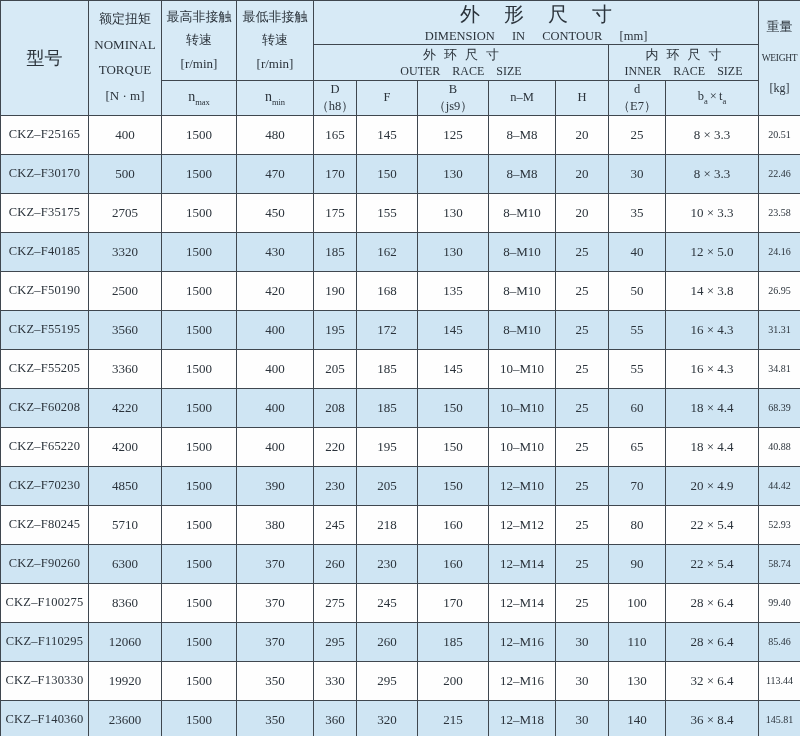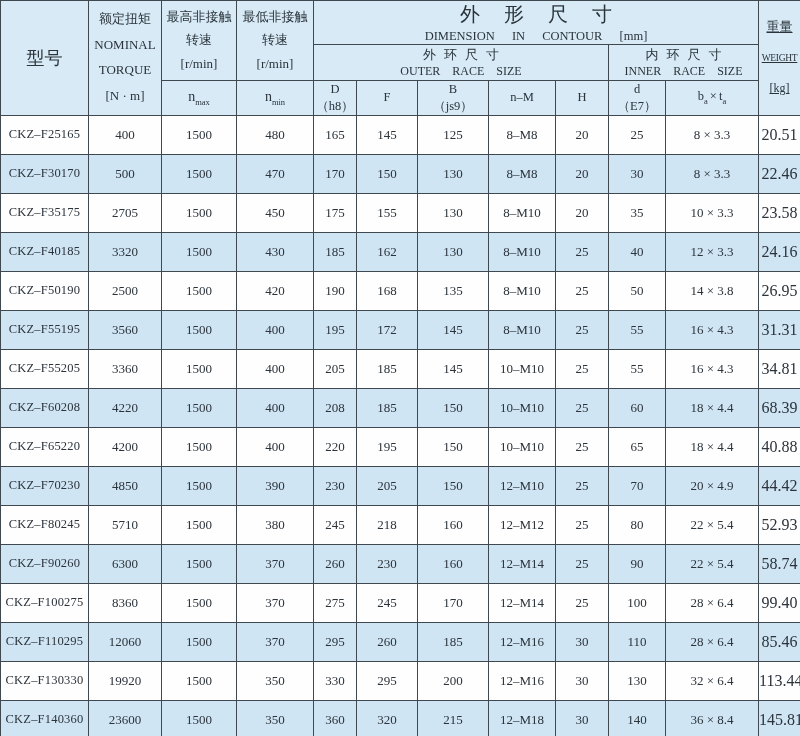--- a/index.html
+++ b/index.html
@@ -13,38 +13,38 @@
     border:1px solid #3f474f;
     text-align:center;vertical-align:middle;
     padding:0;overflow:hidden;
     font-weight:normal;
   }
   thead th{background:#d7eaf6;font-size:13px;}
   tbody td{font-size:13px;height:38px;}
   tbody tr:nth-child(even) td{background:#cfe5f3;}
   tbody tr:nth-child(odd) td{background:#fefefe;}
   .model-col{font-size:12.5px;letter-spacing:0.2px;}
-  .w-col{font-size:16px;margin-top:32px;}
+  .w-col{font-size:10px;margin-top:32px;}
 
   .vstack{display:flex;flex-direction:column;justify-content:space-evenly;height:100%;}
   .vstack div{line-height:1.15;}
 
   .hr1{height:36px;}
   .hr2{height:36px;}
   .hr3{height:33px;}
 
   .zh-top{letter-spacing:24px;padding-left:24px;font-size:20px;}
   .en-top{word-spacing:14px;font-size:12.5px;margin-top:1px;}
   .zh-grp{letter-spacing:8px;padding-left:8px;font-size:13px;}
   .en-grp{word-spacing:9px;font-size:12px;margin-top:0;}
   .two-line{line-height:1.35;font-size:12.5px;}
   .sym{font-size:14px;}
   sub{font-size:8.5px;}
   .times{padding:0 2px;}
-  .weight-head{font-size:12px;text-decoration:underline;}
+  .weight-head{font-size:12px;}
   .weight-head .zh{font-size:13px;}
   .weight-head .en{font-size:9.5px;letter-spacing:-0.3px;}
 </style>
 </head>
 <body>
 
 <table class="spec-table">
   <colgroup>
     <col style="width:88px">
       <col style="width:73px">
@@ -199,21 +199,21 @@
         <td class="model-col">CKZ–F40185</td>
         <td>3320</td>
         <td>1500</td>
         <td>430</td>
         <td>185</td>
         <td>162</td>
         <td>130</td>
         <td>8–M10</td>
         <td>25</td>
         <td>40</td>
-        <td>12 × 3.3</td>
+        <td>12 × 5.0</td>
         <td class="w-col">24.16</td>
       </tr>
       <tr>
         <td class="model-col">CKZ–F50190</td>
         <td>2500</td>
         <td>1500</td>
         <td>420</td>
         <td>190</td>
         <td>168</td>
         <td>135</td>

